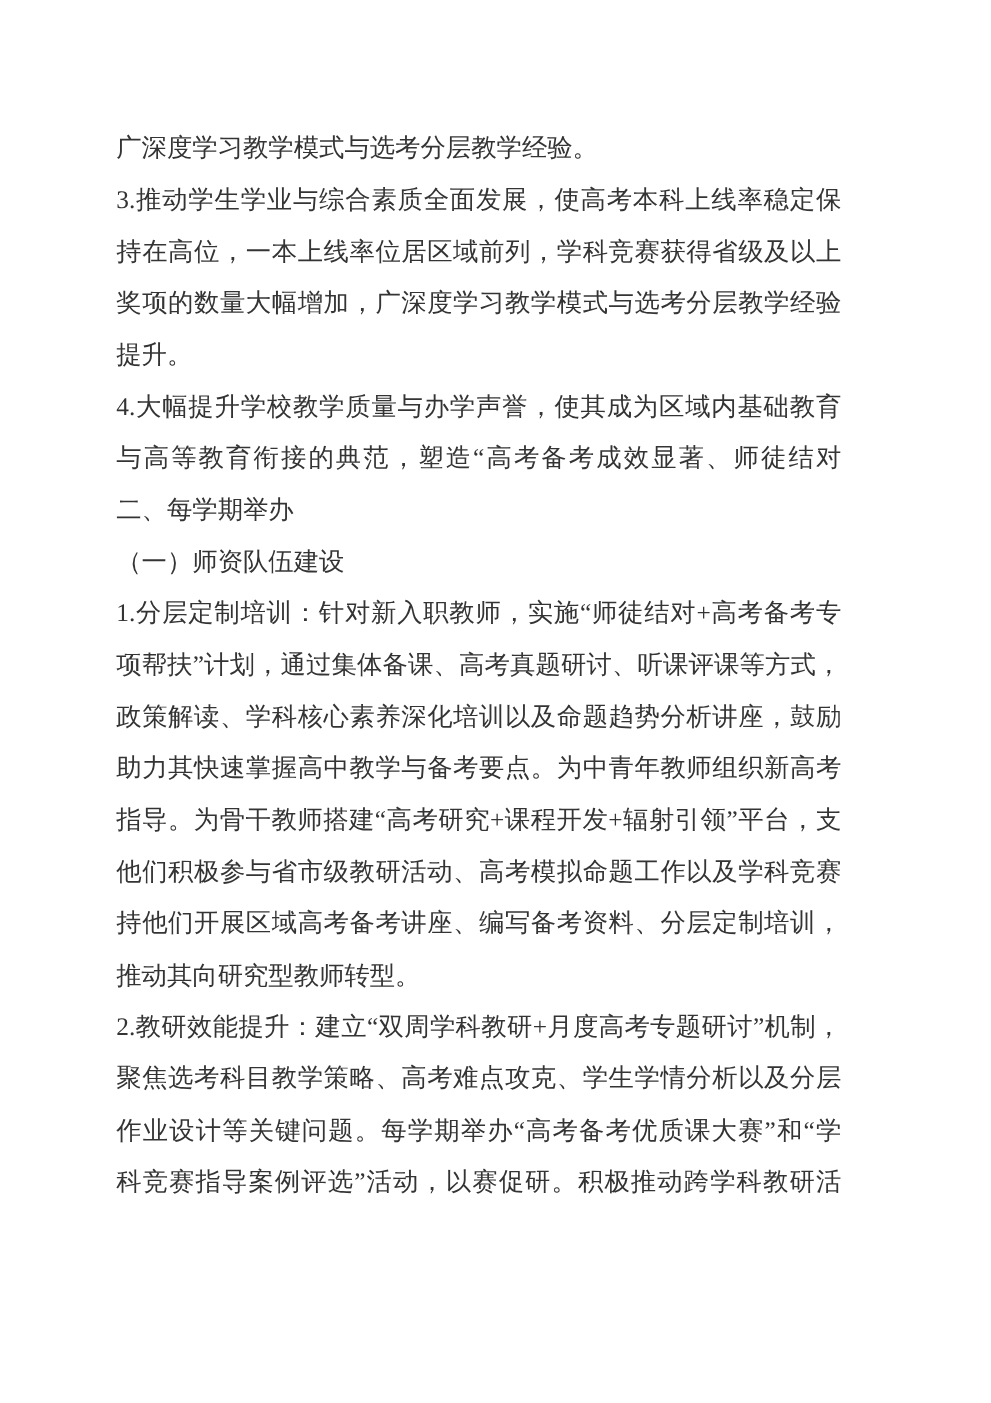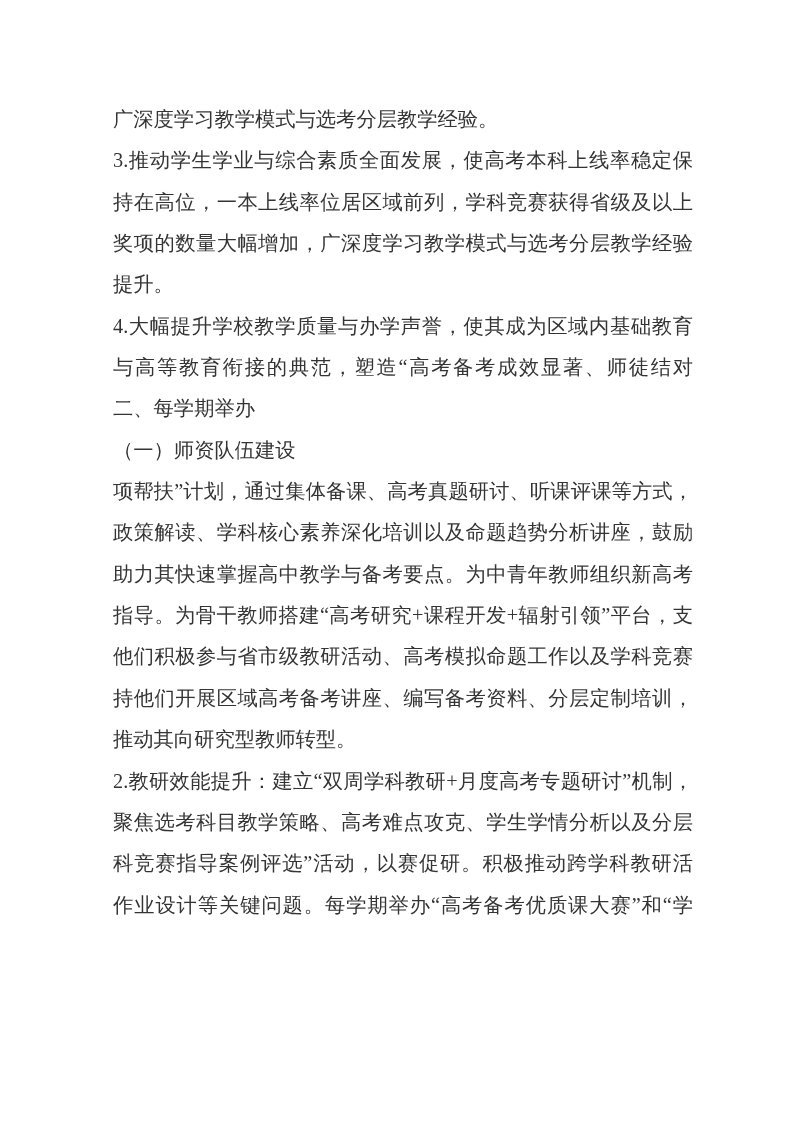--- a/index.html
+++ b/index.html
@@ -16,21 +16,20 @@
     font-family: "Liberation Serif", "DejaVu Serif", serif;
   }
   .text-area {
     position: absolute;
     left: 93px;
     top: 99px;
     width: 580px;
     color: #343434;
     font-size: 20.3px;
     font-weight: 400;
-    margin-left: 20px;
   }
   .paragraph {
     margin: 0;
     padding: 0;
   }
   .line {
     height: 41.35px;
     line-height: 41.35px;
     white-space: nowrap;
     overflow: visible;
@@ -59,28 +58,29 @@
         <div class="line fill">4.大幅提升学校教学质量与办学声誉，使其成为区域内基础教育</div>
         <div class="line fill">与高等教育衔接的典范，塑造“高考备考成效显著、师徒结对</div>
       </div>
       <div class="paragraph">
         <div class="line">二、每学期举办</div>
       </div>
       <div class="paragraph">
         <div class="line">（一）师资队伍建设</div>
       </div>
       <div class="paragraph">
+        <div class="line fill">1.分层定制培训：针对新入职教师，实施“师徒结对+高考备考专</div>
         <div class="line fill">项帮扶”计划，通过集体备课、高考真题研讨、听课评课等方式，</div>
         <div class="line fill">政策解读、学科核心素养深化培训以及命题趋势分析讲座，鼓励</div>
         <div class="line fill">助力其快速掌握高中教学与备考要点。为中青年教师组织新高考</div>
         <div class="line fill">指导。为骨干教师搭建“高考研究+课程开发+辐射引领”平台，支</div>
         <div class="line fill">他们积极参与省市级教研活动、高考模拟命题工作以及学科竞赛</div>
         <div class="line fill">持他们开展区域高考备考讲座、编写备考资料、分层定制培训，</div>
         <div class="line">推动其向研究型教师转型。</div>
       </div>
       <div class="paragraph">
         <div class="line fill">2.教研效能提升：建立“双周学科教研+月度高考专题研讨”机制，</div>
         <div class="line fill">聚焦选考科目教学策略、高考难点攻克、学生学情分析以及分层</div>
+        <div class="line fill">作业设计等关键问题。每学期举办“高考备考优质课大赛”和“学</div>
         <div class="line fill">科竞赛指导案例评选”活动，以赛促研。积极推动跨学科教研活</div>
-        <div class="line fill">作业设计等关键问题。每学期举办“高考备考优质课大赛”和“学</div>
       </div>
     </div>
 </div>
 
 </body></html>

